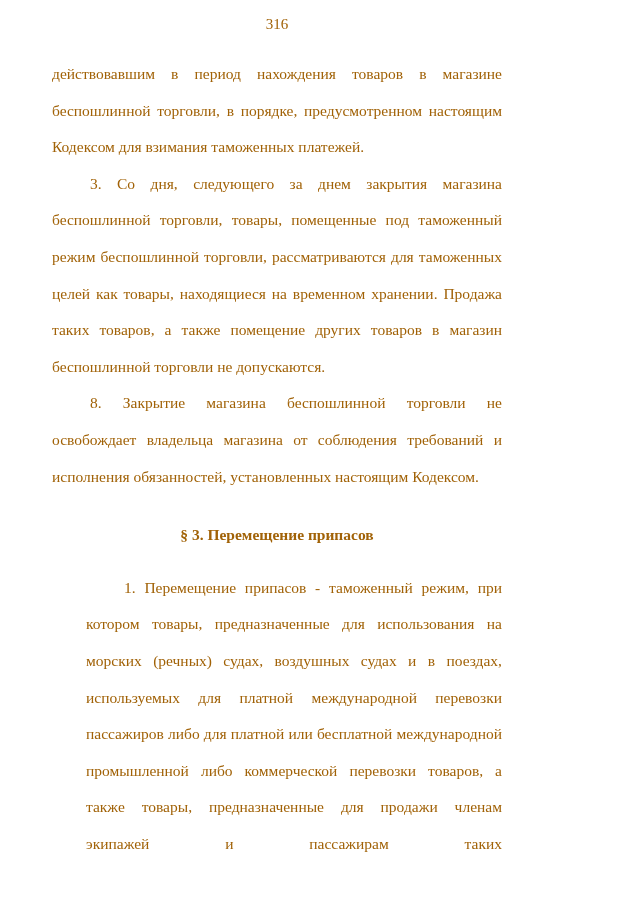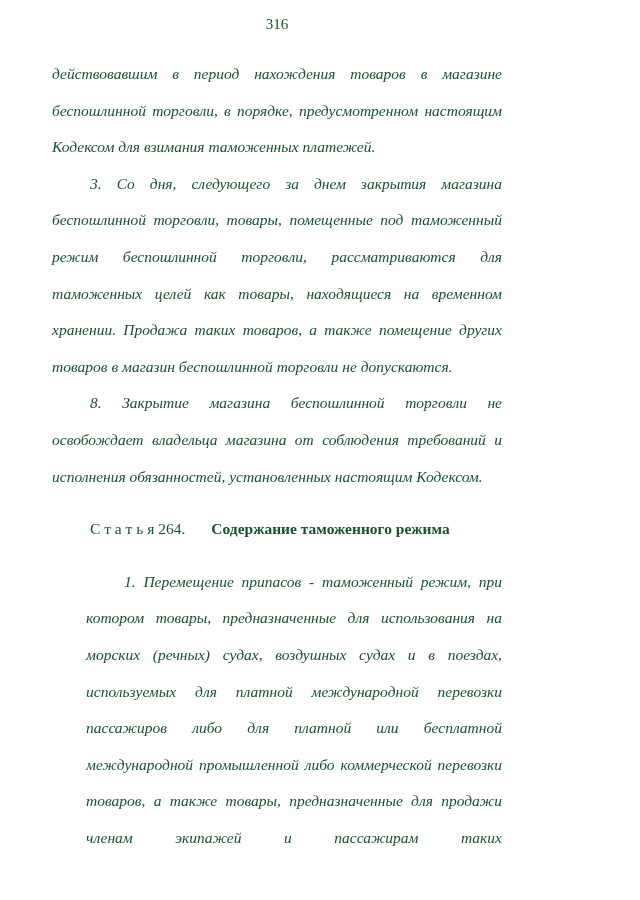--- a/index.html
+++ b/index.html
@@ -5,38 +5,37 @@
   html, body {
     margin: 0;
     padding: 0;
     background: #ffffff;
   }
   .page {
     position: relative;
     width: 548px;
     height: 900px;
     background: #ffffff;
-    color: #14532d;
+    color: #a16207;
     font-family: "Liberation Serif", "DejaVu Serif", serif;
     font-size: 15.5px;
     line-height: 36.6px;
     box-sizing: border-box;
     padding: 14px 46px 0 52px;
     overflow: hidden;
   }
   .page-number {
     text-align: center;
     line-height: 20px;
     margin-bottom: 22px;
     font-size: 15px;
   }
   .para {
     margin: 0;
     text-align: justify;
-    font-style: italic;
   }
   .indent {
     text-indent: 38px;
   }
   .fill {
     text-align-last: justify;
   }
   .section-heading {
     margin: 22px 0 0 0;
     text-align: center;
@@ -64,20 +63,18 @@
 <div class="page">
   <div class="page-number">316</div>
 
   <div class="body-text">
     <p class="para">действовавшим в период нахождения товаров в магазине беспошлинной торговли, в порядке, предусмотренном настоящим Кодексом для взимания таможенных платежей.</p>
 
     <p class="para indent">3. Со дня, следующего за днем закрытия магазина беспошлинной торговли, товары, помещенные под таможенный режим беспошлинной торговли, рассматриваются для таможенных целей как товары, находящиеся на временном хранении. Продажа таких товаров, а также помещение других товаров в магазин беспошлинной торговли не допускаются.</p>
 
     <p class="para indent">8. Закрытие магазина беспошлинной торговли не освобождает владельца магазина от соблюдения требований и исполнения обязанностей, установленных настоящим Кодексом.</p>
 
+    <h3 class="section-heading">§ 3. Перемещение припасов</h3>
 
-    <p class="article-line">
-      <span>С т а т ь я 264.</span><span class="article-title">Содержание таможенного режима</span>
-    </p>
 
     <p class="para indent fill para-after-heading">1. Перемещение припасов - таможенный режим, при котором товары, предназначенные для использования на морских (речных) судах, воздушных судах и в поездах, используемых для платной международной перевозки пассажиров либо для платной или бесплатной международной промышленной либо коммерческой перевозки товаров, а также товары, предназначенные для продажи членам экипажей и пассажирам таких</p>
   </div>
 </div>
 
 </body></html>

